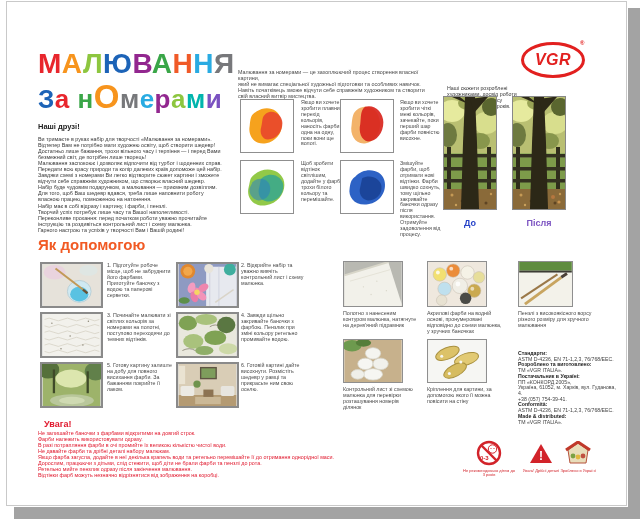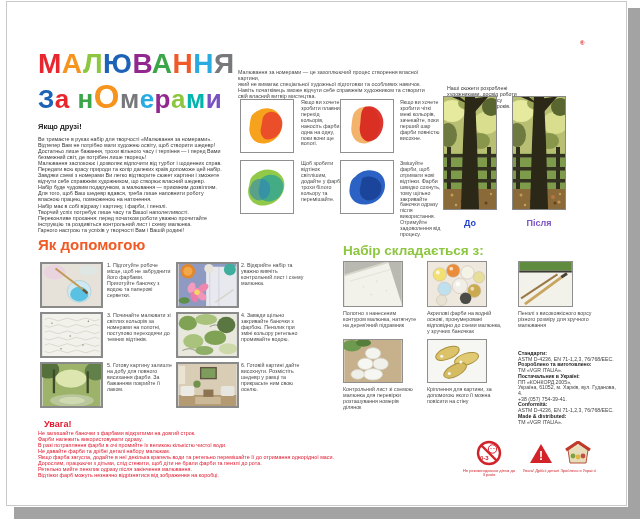--- a/index.html
+++ b/index.html
@@ -81,21 +81,21 @@
         <rect y="82" width="52" height="3.5" fill="#333120"></rect>
         <path d="M21 0 L31 0 L33 46 L35 112 L17 112 L19 46 Z" fill="#2c2817"></path>
         <path d="M26 2 L40 0 L44 0 L30 16 Z" fill="#2c2817"></path>
         <path d="M22 6 L8 0 L16 0 L26 8 Z" fill="#2c2817"></path>
       </g>
     </defs>
   </svg>
 
   <div class="abs title-line1"><span style="color: rgb(232, 38, 45);">М</span><span style="color: rgb(247, 148, 29);">А</span><span style="color: rgb(141, 198, 63);">Л</span><span style="color: rgb(28, 99, 183);">Ю</span><span style="color: rgb(146, 39, 143);">В</span><span style="color: rgb(58, 166, 72);">А</span><span style="color: rgb(240, 90, 40);">Н</span><span style="color: rgb(41, 171, 226);">Н</span><span style="color: rgb(119, 120, 123);">Я</span></div>
   <div class="abs title-line2"><span style="color: rgb(28, 99, 183);">З</span><span style="color: rgb(232, 38, 45);">а</span><span style="color: rgb(0, 0, 0);"> </span><span style="color: rgb(58, 166, 72);">н</span><span class="big-letter" style="color: rgb(247, 148, 29);">О</span><span style="color: rgb(119, 120, 123);">м</span><span style="color: rgb(41, 171, 226);">е</span><span style="color: rgb(146, 39, 143);">р</span><span style="color: rgb(141, 198, 63);">а</span><span style="color: rgb(0, 181, 173);">м</span><span style="color: rgb(123, 82, 193);">и</span></div>
-  <div class="abs greeting">Якщо друзі!</div>
+  <div class="abs greeting">Наші друзі!</div>
   <div class="abs intro">
       <div class="b">Ви тримаєте в руках набір для творчості «Малювання за номерами».</div>
       <div class="b">Відтепер Вам не потрібно мати художню освіту, щоб створити шедевр!</div>
       <div class="b">Достатньо лише бажання, трохи вільного часу і терпіння — і перед Вами</div>
       <div class="b">безмежний світ, де потрібен лише творець!</div>
       <div class="b">Малювання заспокоює і дозволяє відпочити від турбот і щоденних справ.</div>
       <div class="b">Передати всю красу природи та колір далеких країв допоможе цей набір.</div>
       <div class="b">Завдяки схемі з номерами Ви легко відтворите сюжет картини і зможете</div>
       <div class="b">відчути себе справжнім художником, що створює власний шедевр.</div>
       <div class="b">Набір буде чудовим подарунком, а малювання — приємним дозвіллям.</div>
@@ -141,20 +141,23 @@
   <div class="abs tip-caption" style="left:301px;top:161px;">Щоб зробити відтінок світлішим, додайте у фарбу трохи білого кольору та перемішайте.</div>
 
   <div class="abs swatch-frame" style="left:340px;top:160px;">
     <svg viewBox="0 0 54 54">
       <path d="M15 16 C24 6 42 8 45 20 C48 31 41 43 28 45 C15 47 7 38 9 28 C10 21 11 19 15 16 Z" fill="#2d62c5"></path>
       <path d="M22 18 C30 13 41 18 42 26 C43 35 36 41 28 41 C21 40 18 33 20 27 Z" fill="#173f8f" opacity="0.8"></path>
     </svg>
   </div>
   <div class="abs tip-caption" style="left:400px;top:161px;">Змішуйте фарби, щоб отримати нові відтінки. Фарби швидко сохнуть, тому щільно закривайте баночки одразу після використання. Отримуйте задоволення від процесу.</div>
 
+  <div class="abs vgr-logo">
+    <span>VGR</span>
+  </div>
   <div class="abs vgr-reg">®</div>
   <div class="abs vgr-blurb">
       <div class="b">Наші сюжети розроблені</div>
       <div class="b">художниками, досвід роботи</div>
       <div class="b">яких у сфері живопису</div>
       <div class="b">становить понад 17 років.</div>
     </div>
 
   <div class="abs tree-frame" style="left:443px;top:96px;">
     <svg viewBox="0 0 52 112">
@@ -278,21 +281,20 @@
       <div class="b">Не залишайте баночки з фарбами відкритими на довгий строк.</div>
       <div class="b">Фарби належить використовувати одразу.</div>
       <div class="b">В разі потрапляння фарби в очі промийте їх великою кількістю чистої води.</div>
       <div class="b">Не давайте фарби та дрібні деталі набору малюкам.</div>
       <div class="b">Якщо фарба загусла, додайте в неї декілька крапель води та ретельно перемішайте її до отримання однорідної маси.</div>
       <div class="b">Дорослим, працюючи з дітьми, слід стежити, щоб діти не брали фарби та пензлі до рота.</div>
       <div class="b">Ретельно мийте пензлик одразу після закінчення малювання.</div>
       <div class="b">Відтінки фарб можуть незначно відрізнятися від зображення на коробці.</div>
     </div>
 
-  <div class="abs kit-heading">Набір складається з:</div>
 
   <div class="abs kit-img" style="left:343px;top:261px;width:60px;height:46px;">
     <svg viewBox="0 0 60 46">
       <rect width="60" height="46" fill="#b9b9b2"></rect>
       <polygon points="0,14 46,0 60,44 60,46 0,46" fill="#f2f1ea"></polygon>
       <line x1="0" y1="14" x2="46" y2="0" stroke="#d8d6c9" stroke-width="2"></line>
       <line x1="6" y1="20" x2="48" y2="8" stroke="#e4e2d6" stroke-width="1"></line>
       <circle cx="20" cy="26" r="0.7" fill="#d8d6c9"></circle>
         <circle cx="34" cy="20" r="0.7" fill="#d8d6c9"></circle>
       <circle cx="28" cy="34" r="0.7" fill="#d8d6c9"></circle>

